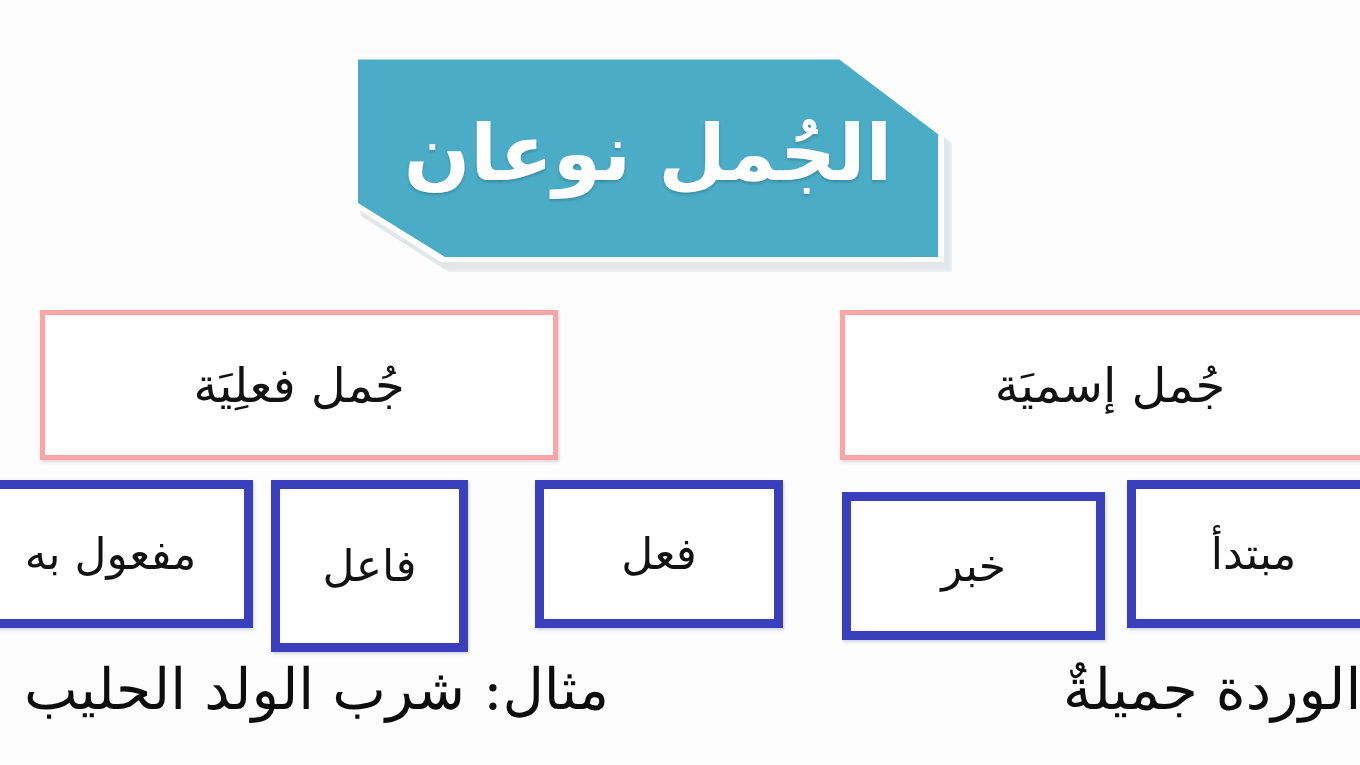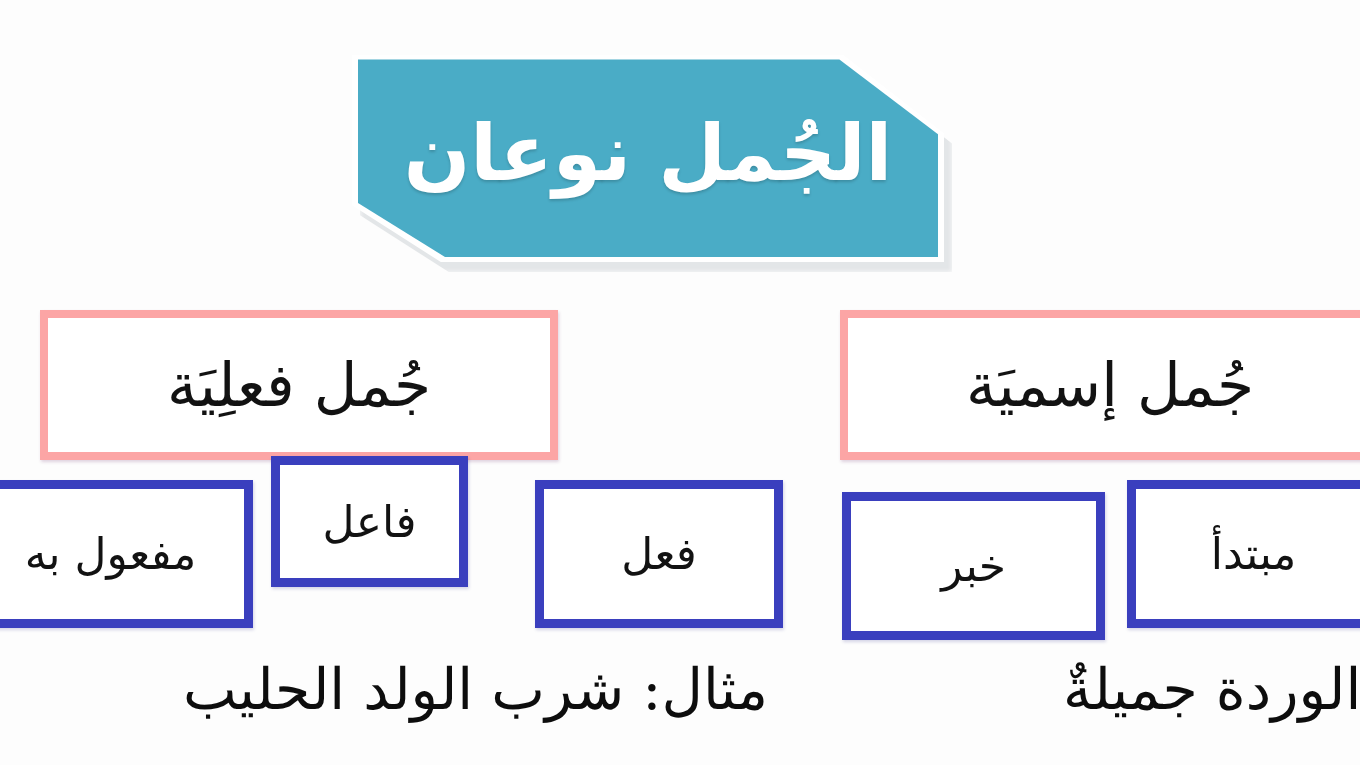--- a/index.html
+++ b/index.html
@@ -90,54 +90,54 @@
     align-items: center;
     justify-content: center;
     direction: rtl;
     color: #121212;
     line-height: 1;
     white-space: nowrap;
     overflow: hidden;
   }
 
   .box-purple {
-    border: 8px solid #fca5a5;
+    border: 5px solid #fca5a5;
     box-shadow: 1px 2px 3px rgba(120,60,120,0.22);
-    font-size: 60px;
+    font-size: 48px;
   }
 
   .box-blue {
     border: 9px solid #3a3fbe;
     box-shadow: 1px 2px 3px rgba(50,50,140,0.20);
     font-size: 44px;
   }
 
   
   #box-jumal-filiya  { left: 40px;  top: 310px; width: 518px; height: 150px; }
   #box-jumal-ismiya  { left: 840px; top: 310px; width: 540px; height: 150px; }
 
   
   #box-mafool-bihi   { left: -32px;  top: 480px; width: 285px; height: 148px; }
-  #box-fail          { left: 271px;  top: 456px; width: 197px; height: 131px; }
+  #box-fail          { left: 271px;  top: 480px; width: 197px; height: 172px; }
   #box-fil           { left: 490px;  top: 480px; width: 248px; height: 148px; margin-left: 45px; }
   #box-khabar        { left: 842px;  top: 492px; width: 263px; height: 148px; }
   #box-mubtada       { left: 1127px; top: 480px; width: 253px; height: 148px; }
 
   
   .example {
     position: absolute;
     direction: rtl;
     color: #0d0d0d;
     font-size: 57px;
     line-height: 1.05;
     white-space: nowrap;
     font-family: "DejaVu Serif", "Liberation Serif", serif;
   }
 
-  #example-verbal   { left: 48px;  top: 660px; width: 720px; text-align: right; }
+  #example-verbal   { left: 24px;  top: 660px; width: 720px; text-align: left; }
   #example-nominal  { left: 880px; top: 660px; width: 560px; text-align: right; }
 </style>
 </head>
 <body>
 
 <div id="stage">
 
   <div class="banner-wrap">
     <div class="banner-shadow"></div>
     <div class="banner-outline"></div>

